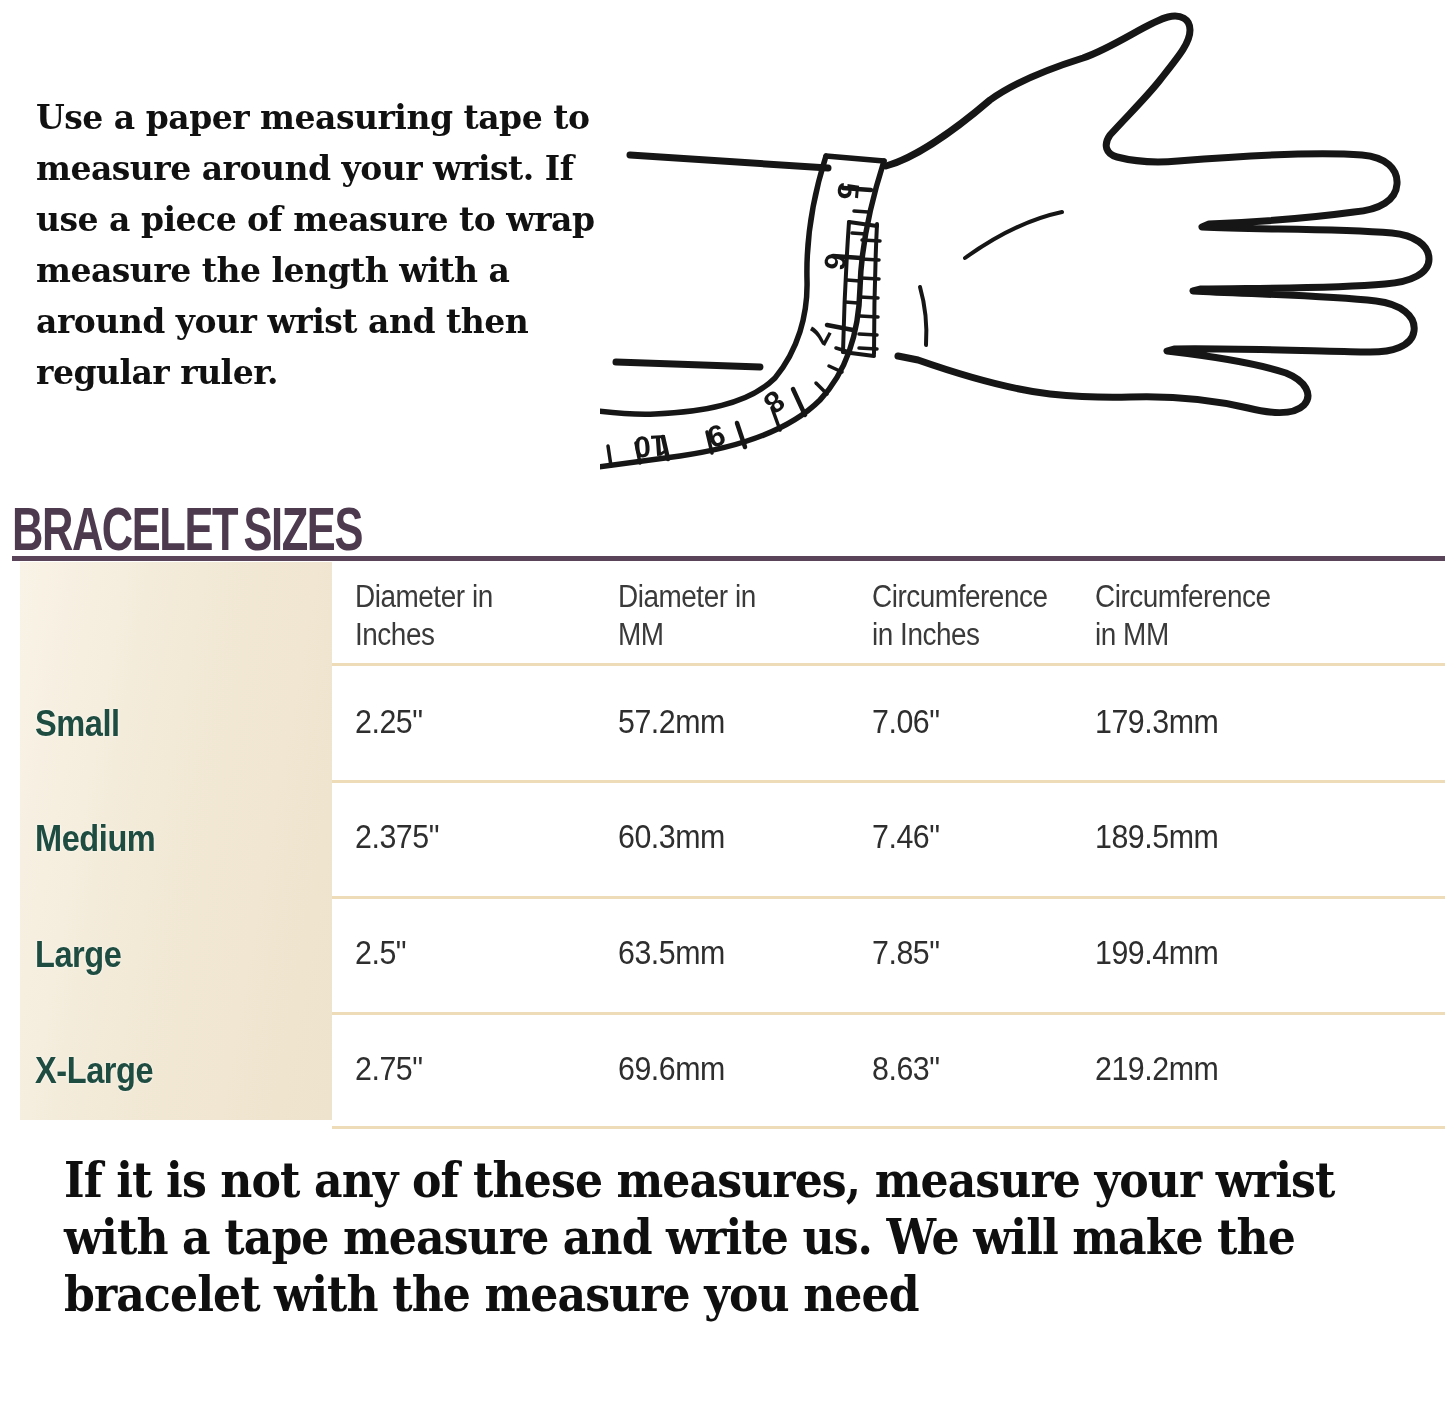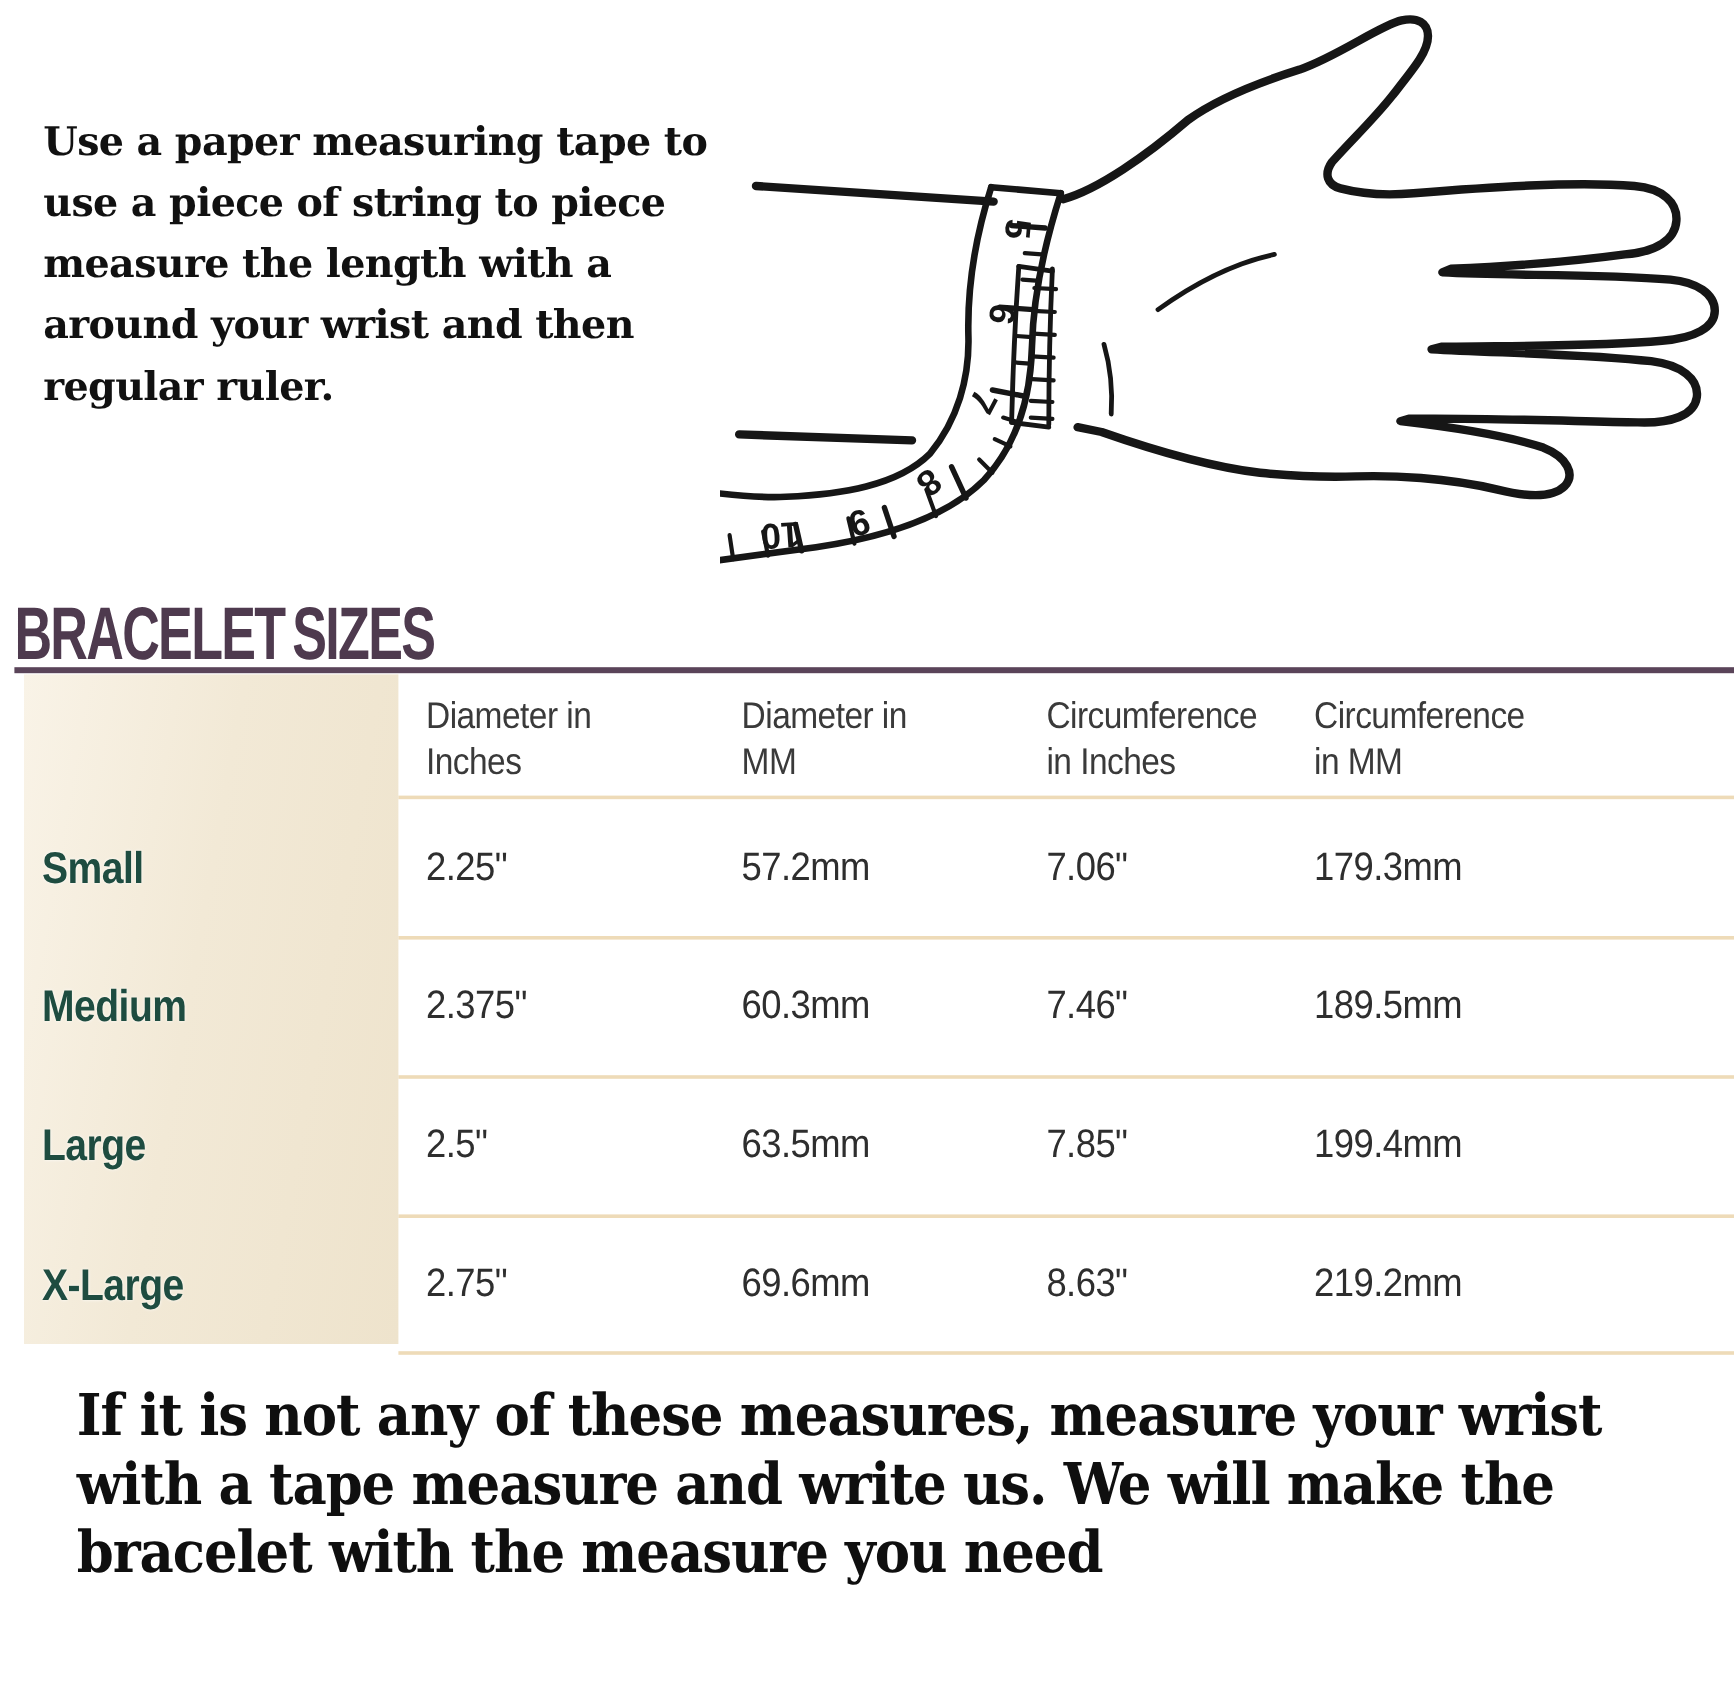--- a/index.html
+++ b/index.html
@@ -73,21 +73,22 @@
     font-size:30px; font-weight:600; fill:#161616;
   }
 </style>
 </head>
 <body>
 
 <div id="canvas">
 
   <div class="intro">
     <div>Use a paper measuring tape to</div>
-    <div>use a piece of string to piece</div>
+    <div>measure around your wrist. If</div>
+    <div>use a piece of measure to wrap</div>
     <div>measure the length with a</div>
     <div>around your wrist and then</div>
     <div>regular ruler.</div>
   </div>
 
   <svg class="illus" viewBox="600 0 845 500" fill="none" stroke="#161616" stroke-linecap="round" stroke-linejoin="round">
 
     <path d="M 630,155 L 828,168" stroke-width="7"></path>
     <path d="M 616,362 L 760,367" stroke-width="7"></path>
 

